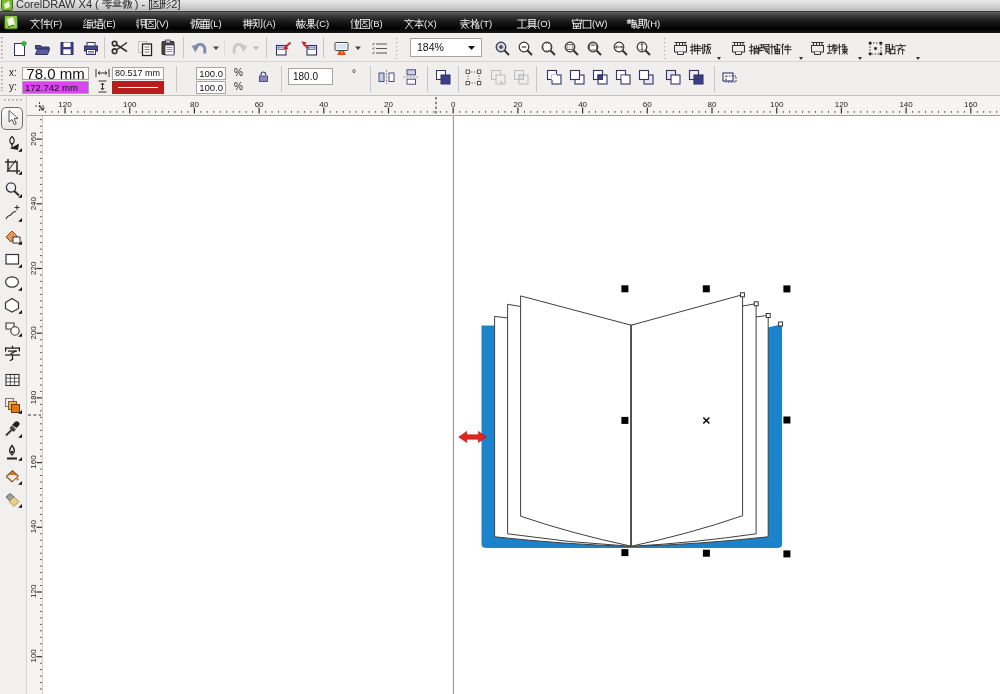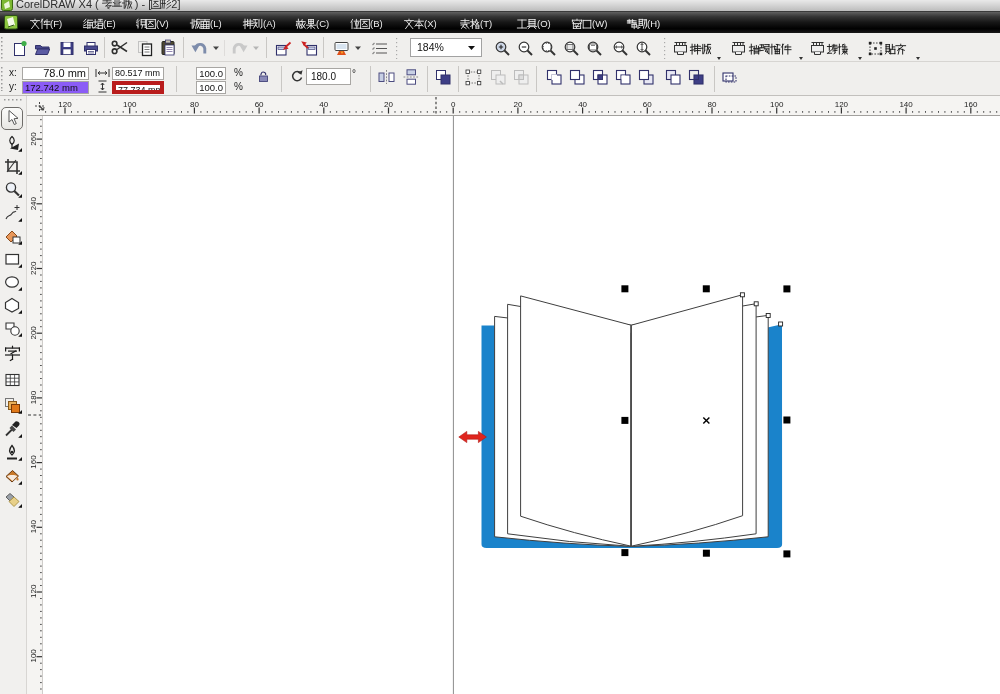--- a/index.html
+++ b/index.html
@@ -673,49 +673,49 @@
         <rect y="4" width="1.5" height="1.5"></rect>
         <rect y="8" width="1.5" height="1.5"></rect>
         <rect y="12" width="1.5" height="1.5"></rect>
         <rect y="16" width="1.5" height="1.5"></rect>
         <rect y="20" width="1.5" height="1.5"></rect>
         <rect y="23" width="1.5" height="1.5"></rect>
       </g>
     </svg>
 <div class="abs" style="left:9px;top:66px;width:12px;height:13px;font-size:10px;color:#222;line-height:13px">x:</div>
 <div class="abs" style="left:9px;top:80px;width:12px;height:13px;font-size:10px;color:#222;line-height:13px">y:</div>
-<div class="abs" style="left:22px;top:66.5px;width:67px;height:13px;background:#fff;border:1px solid #a8a6a3;font-size:11px;color:#111;line-height:11px;padding:0 2px;white-space:nowrap;overflow:hidden;text-align:right">78.0 mm</div>
-<div class="abs" style="left:22px;top:80.5px;width:67px;height:13px;background:#8b5cf6;border:1px solid #a8a6a3;font-size:9.5px;color:#111;line-height:11px;padding:0 2px;white-space:nowrap;overflow:hidden;text-align:left">172.742 mm</div>
+<div class="abs" style="left:22px;top:66.5px;width:67px;height:13px;background:#fff;border:1px solid #a8a6a3;font-size:15px;color:#111;line-height:11px;padding:0 2px;white-space:nowrap;overflow:hidden;text-align:center">78.0 mm</div>
+<div class="abs" style="left:22px;top:80.5px;width:67px;height:13px;background:#d946ef;border:1px solid #a8a6a3;font-size:9.5px;color:#111;line-height:11px;padding:0 2px;white-space:nowrap;overflow:hidden;text-align:left">172.742 mm</div>
 <svg class="abs" style="left:95px;top:68px;" width="15" height="10" viewBox="0 0 15 10">
       <g stroke="#333" stroke-width="1">
         <path d="M1,1 v8 M14,1 v8 M3,5 h9 M3,5 l2,-1.7 M3,5 l2,1.7 M12,5 l-2,-1.7 M12,5 l-2,1.7"></path>
       </g>
     </svg>
 <svg class="abs" style="left:97px;top:80px;" width="11" height="13" viewBox="0 0 11 13">
       <g stroke="#333" stroke-width="1">
         <path d="M1.5,1 h8 M1.5,12 h8 M5.5,3 v7 M5.5,3 l-1.7,2 M5.5,3 l1.7,2 M5.5,10 l-1.7,-2 M5.5,10 l1.7,-2"></path>
       </g>
     </svg>
 <div class="abs" style="left:112px;top:66.5px;width:52px;height:13px;background:#fff;border:1px solid #a8a6a3;font-size:9px;color:#111;line-height:11px;padding:0 2px;white-space:nowrap;overflow:hidden;text-align:left">80.517 mm</div>
-<div class="abs" style="left:112px;top:80.5px;width:52px;height:13px;background:#fff;border:4px solid #b91c1c;font-size:9px;color:#111;line-height:11px;padding:0 2px;white-space:nowrap;overflow:hidden;text-align:left">77.734 mm</div>
+<div class="abs" style="left:112px;top:80.5px;width:52px;height:13px;background:#fff;border:6px solid #b91c1c;font-size:9px;color:#111;line-height:11px;padding:0 2px;white-space:nowrap;overflow:hidden;text-align:left">77.734 mm</div>
 <div class="abs" style="left:176px;top:66px;width:1px;height:26px;background:#c9c7c4"></div>
 <div class="abs" style="left:196px;top:66.5px;width:30px;height:13px;background:#fff;border:1px solid #a8a6a3;font-size:9.5px;color:#111;line-height:11px;padding:0 2px;white-space:nowrap;overflow:hidden;text-align:right">100.0</div>
 <div class="abs" style="left:196px;top:80.5px;width:30px;height:13px;background:#fff;border:1px solid #a8a6a3;font-size:9.5px;color:#111;line-height:11px;padding:0 2px;white-space:nowrap;overflow:hidden;text-align:right">100.0</div>
 <div class="abs" style="left:234px;top:66px;width:14px;height:13px;font-size:10px;color:#222;line-height:13px">%</div>
 <div class="abs" style="left:234px;top:80px;width:14px;height:13px;font-size:10px;color:#222;line-height:13px">%</div>
 <svg class="abs" style="left:257px;top:70px;" width="13" height="13" viewBox="0 0 13 13">
       <rect x="2.5" y="6" width="8" height="5.5" fill="#8a8ab8" stroke="#44447a" stroke-width=".9"></rect>
       <path d="M4.2,6 v-1.6 a2.3,2.3 0 0 1 4.6,0" fill="none" stroke="#31316b" stroke-width="1.1" transform="rotate(16 6.5 4)"></path>
     </svg>
 <div class="abs" style="left:281px;top:66px;width:1px;height:26px;background:#c9c7c4"></div>
 <svg class="abs" style="left:289px;top:69px;" width="14" height="14" viewBox="0 0 14 14">
       <path d="M11.8,4.2 A4.6,4.6 0 1 0 12.6,8.6" fill="none" stroke="#333" stroke-width="1.5"></path>
       <path d="M13.6,1.2 l-1.2,4.6 l-4,-2.2 Z" fill="#333"></path>
     </svg>
-<div class="abs" style="left:306px;top:67.5px;width:45px;height:17px;background:#fff;border:1px solid #a8a6a3;font-size:10px;color:#111;line-height:15px;padding:0 4px">180.0</div>
+<div class="abs" style="left:288px;top:67.5px;width:45px;height:17px;background:#fff;border:1px solid #a8a6a3;font-size:10px;color:#111;line-height:15px;padding:0 4px">180.0</div>
 <div class="abs" style="left:352px;top:68px;width:10px;height:12px;font-size:10px;color:#222;line-height:12px">°</div>
 <div class="abs" style="left:370px;top:66px;width:1px;height:26px;background:#c9c7c4"></div>
 <svg class="abs" style="left:377px;top:69px;" width="19" height="16" viewBox="0 0 19 16">
       <path d="M9.5,1 v14" stroke="#888" stroke-width="1" stroke-dasharray="1.8 1.4"></path>
       <rect x="2" y="4" width="5" height="8.5" fill="#c8d0e4" stroke="#4c4c80" stroke-width="1"></rect>
       <rect x="12" y="4" width="5" height="8.5" fill="#fff" stroke="#4c4c80" stroke-width="1"></rect>
     </svg>
 <svg class="abs" style="left:402px;top:69px;" width="19" height="16" viewBox="0 0 19 16">
       <path d="M1.5,8 h16" stroke="#888" stroke-width="1" stroke-dasharray="1.8 1.4"></path>
       <rect x="5" y="0.8" width="8.5" height="5" fill="#c8d0e4" stroke="#4c4c80" stroke-width="1"></rect>

